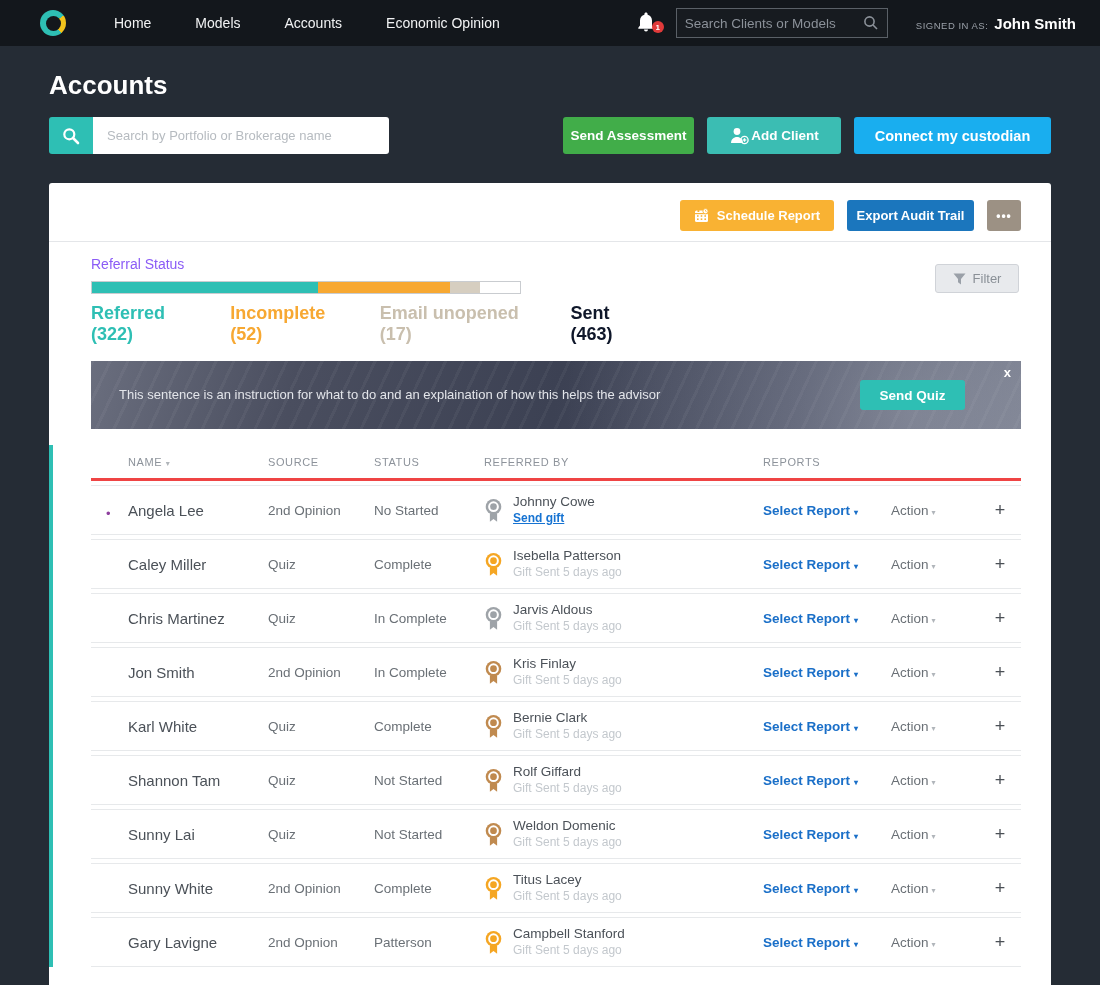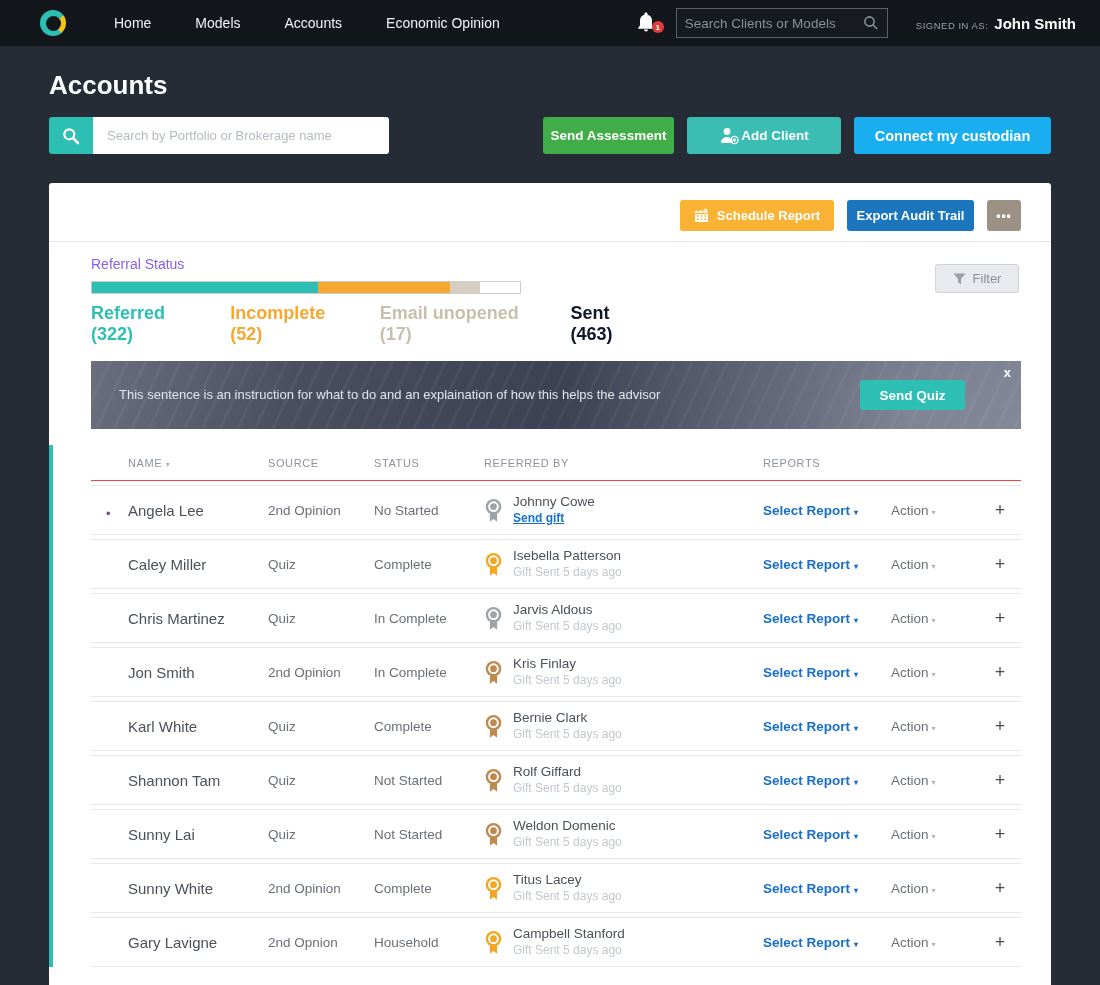--- a/index.html
+++ b/index.html
@@ -53,21 +53,21 @@
   }
   .big-search input {
     flex:1; border:none; outline:none; background:#ffffff; padding:0 14px;
     font-size:13px; color:#555; font-family:inherit;
   }
   .big-search input::placeholder { color:#b6bbc0; }
   .header-buttons { margin-left:auto; display:flex; gap:13px; }
   .btn { border:none; cursor:pointer; font-family:inherit; font-weight:bold;
          color:#fff; border-radius:3px; display:flex; align-items:center; justify-content:center; }
   .btn-green  { background:#41ad49; width:131px; height:37px; font-size:13.5px; }
-  .btn-teal   { background:#3bbdb3; width:154px; height:37px; font-size:13.5px; gap:0; }
+  .btn-teal   { background:#3bbdb3; width:134px; height:37px; font-size:13.5px; gap:0; }
   .btn-cyan   { background:#19aeef; width:197px; height:37px; font-size:14.5px; }
   
   .card {
     background:#ffffff; margin:0 49px 23px; border-radius:3px;
     padding:17px 30px 32px 42px; position:relative;
   }
   .tabs-row { display:flex; align-items:center; }
   .tabs { display:flex; gap:40px; }
   .tab { font-size:15px; font-weight:bold; color:#3f454d; padding-bottom:7px; cursor:pointer; }
   .tab.active { border-bottom:3px solid #2ebfb4; }
@@ -111,21 +111,21 @@
     position:absolute; top:3px; right:10px; color:#fff; font-size:13px; font-weight:bold;
     cursor:pointer; line-height:1.4;
   }
   
   .table-wrap { position:relative; margin-top:16px; }
   .teal-stripe { position:absolute; left:-42px; top:0; bottom:0; width:4px; background:#2ebfb4; }
   .tgrid {
     display:grid; grid-template-columns:140px 106px 110px 1fr 128px 88px 42px;
     align-items:center; padding-left:37px;
   }
-  .thead { height:36px; border-bottom:1px solid #ef4444; }
+  .thead { height:36px; border-bottom:3px solid #ef4444; }
   .th { font-size:11px; letter-spacing:.6px; color:#8d939b; }
   .caret { font-size:8px; color:#b0b5ba; }
   .trow { height:50px; background:#fff; border-top:1px solid #e7e9eb; border-bottom:1px solid #e7e9eb; margin-top:4px; }
   .name-cell { position:relative; font-size:15px; color:#4b5158; }
   .row-bullet { position:absolute; left:-22px; top:4px; color:#8e3f9e; font-size:13px; }
   .plain-cell { font-size:13.5px; color:#6a7076; }
   .ref-cell { display:flex; align-items:center; gap:10px; }
   .medal { flex:0 0 auto; display:block; }
   .ref-name { font-size:13.5px; color:#4b5158; line-height:1.25; }
   .ref-sub { font-size:12px; color:#c3c8cd; line-height:1.25; }
@@ -485,21 +485,21 @@
     <span class="action-dd"><span>Action</span><span class="caret">▾</span></span>
     <span class="plus-cell">+</span>
   </div>
 
   <div class="tgrid trow">
     <span class="name-cell">
       
       <span>Gary Lavigne</span>
     </span>
     <span class="plain-cell">2nd Opnion</span>
-    <span class="plain-cell">Household</span>
+    <span class="plain-cell">Patterson</span>
     <span class="ref-cell">
       <span class="medal" style="color: rgb(245, 166, 35);">
         <svg width="19" height="25" viewBox="0 0 20 26">
                 <circle cx="10" cy="9" r="8.2" fill="currentColor"></circle>
                 <circle cx="10" cy="9" r="4.6" fill="none" stroke="#ffffff" stroke-width="2.1"></circle>
                 <path d="M6.2 16.4h7.6v8.4l-3.8-2.9-3.8 2.9z" fill="currentColor"></path>
               </svg>
       </span>
       <span>
         <span class="ref-name" style="display:block">Campbell Stanford</span>

